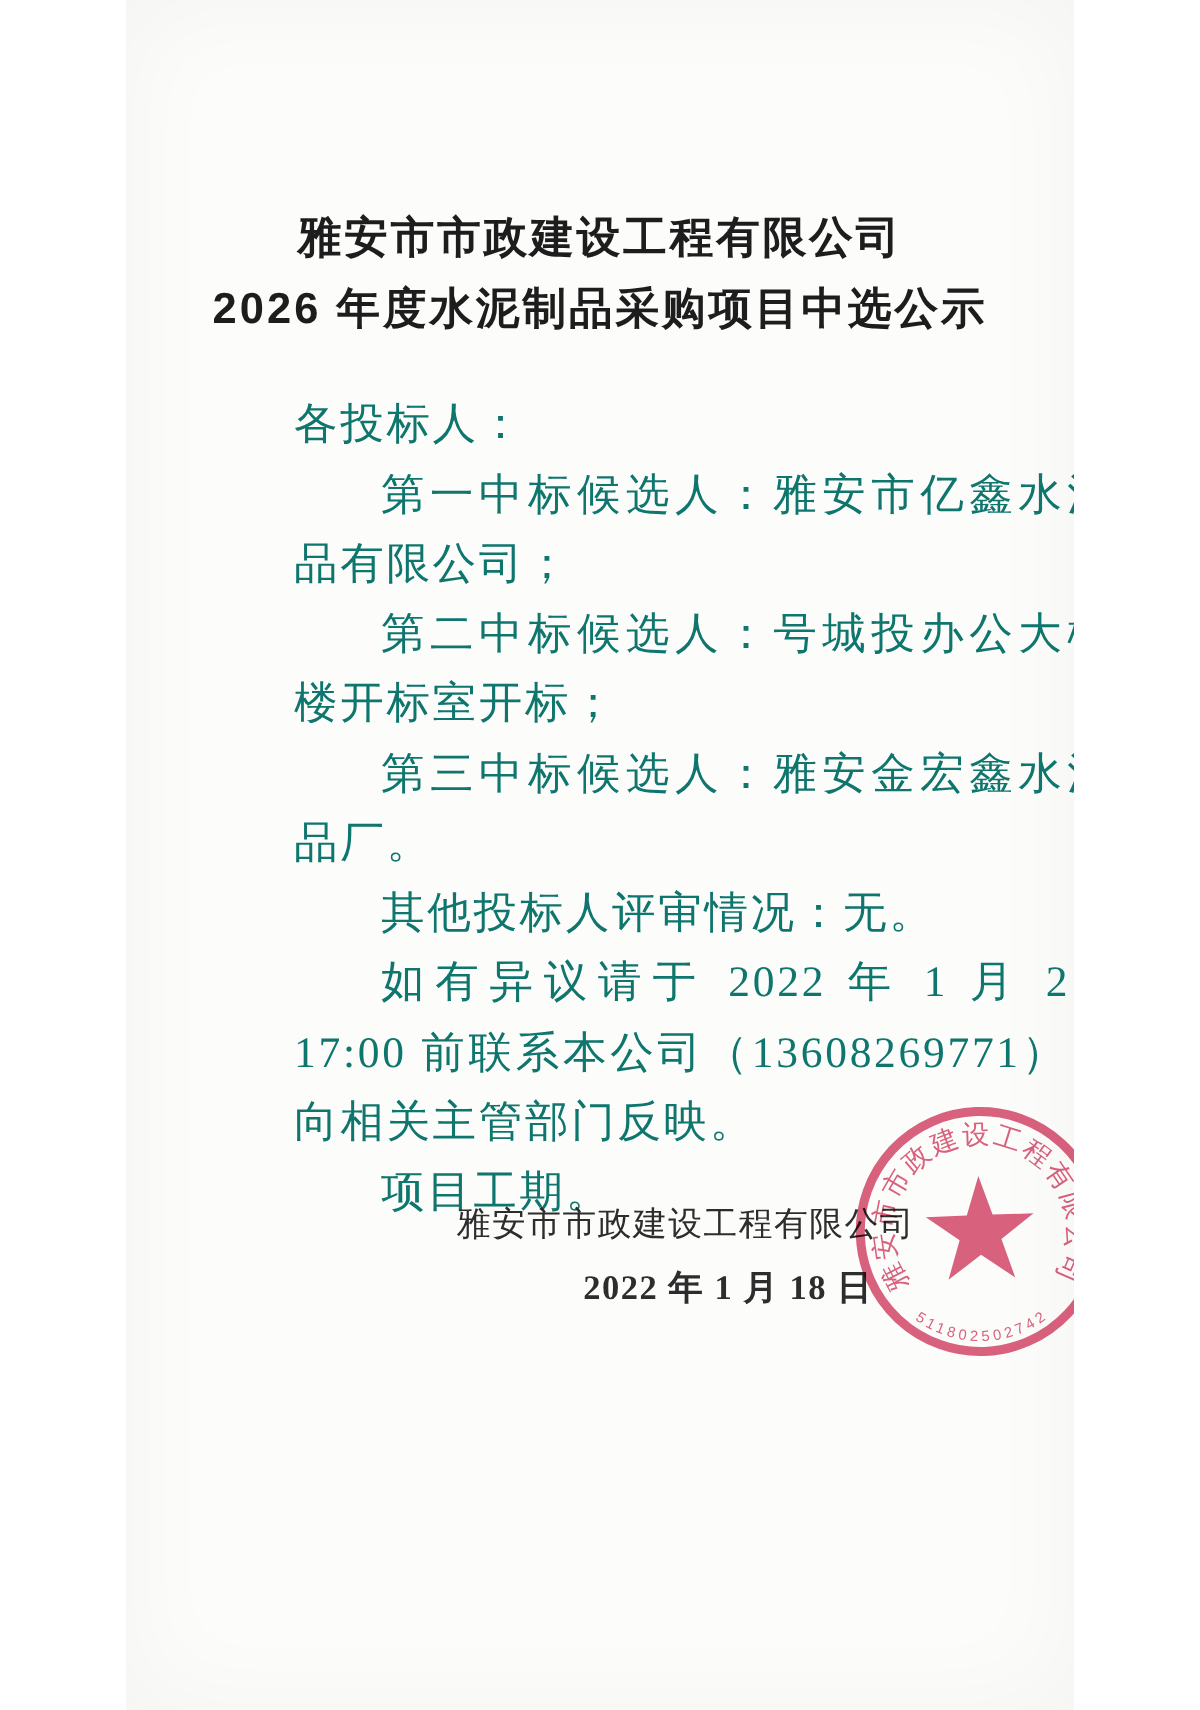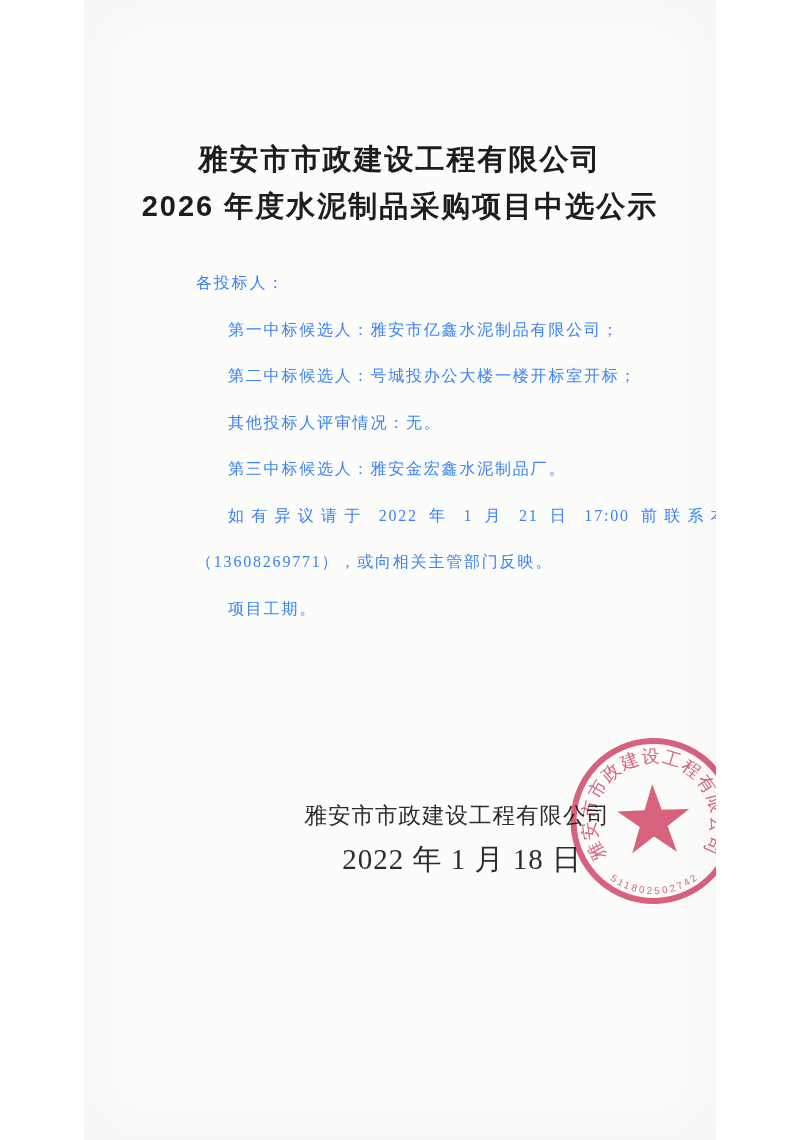--- a/index.html
+++ b/index.html
@@ -26,44 +26,45 @@
     color: #1d1d1d;
     font-size: 29px;
     line-height: 47px;
     letter-spacing: 2px;
   }
   .doc-body {
     position: absolute;
     top: 260px;
     left: 112px;
     width: 579px;
-    font-size: 16px;
+    font-size: 29px;
     line-height: 46.5px;
     letter-spacing: 1.8px;
     text-align: justify;
     text-justify: inter-ideograph;
-    color: #3b82f6;
+    color: #0f766e;
   }
   .doc-body p { margin: 0; }
   .doc-body p.indent { text-indent: 2em; }
   .signature-block {
     position: absolute;
     top: 799px;
     right: 106px;
     text-align: right;
     font-size: 22.5px;
     letter-spacing: 1px;
     color: #2d2d2d;
   }
   .signature-block .sig-company { line-height: 34px; }
   .signature-block .sig-date {
     margin-top: 9px;
     margin-right: 28px;
     line-height: 34px;
-    font-size: 29px;
+    font-size: 23px;
+    font-weight: bold;
   }
   .seal-wrap {
     position: absolute;
     left: 481px;
     top: 735px;
     width: 177px;
     height: 172px;
     opacity: 0.86;
     mix-blend-mode: multiply;
     transform: rotate(-2deg);
@@ -78,22 +79,22 @@
 
   <div class="title-block">
     <div>雅安市市政建设工程有限公司</div>
     <div>2026 年度水泥制品采购项目中选公示</div>
   </div>
 
   <div class="doc-body">
     <p>各投标人：</p>
     <p class="indent">第一中标候选人：雅安市亿鑫水泥制品有限公司；</p>
     <p class="indent">第二中标候选人：号城投办公大楼一楼开标室开标；</p>
+    <p class="indent">第三中标候选人：雅安金宏鑫水泥制品厂。</p>
     <p class="indent">其他投标人评审情况：无。</p>
-    <p class="indent">第三中标候选人：雅安金宏鑫水泥制品厂。</p>
     <p class="indent">如有异议请于 2022 年 1 月 21 日 17:00 前联系本公司（13608269771），或向相关主管部门反映。</p>
     <p class="indent">项目工期。</p>
   </div>
 
   <div class="signature-block">
     <div class="sig-company">雅安市市政建设工程有限公司</div>
     <div class="sig-date">2022 年 1 月 18 日</div>
   </div>
 
   <div class="seal-wrap">

